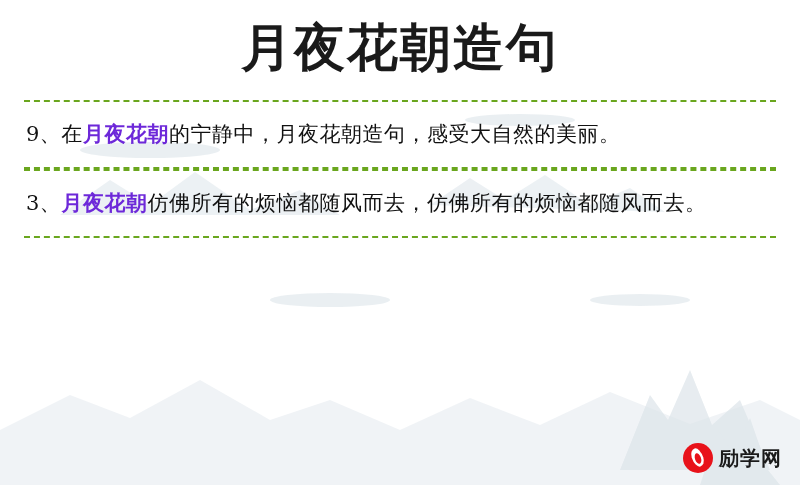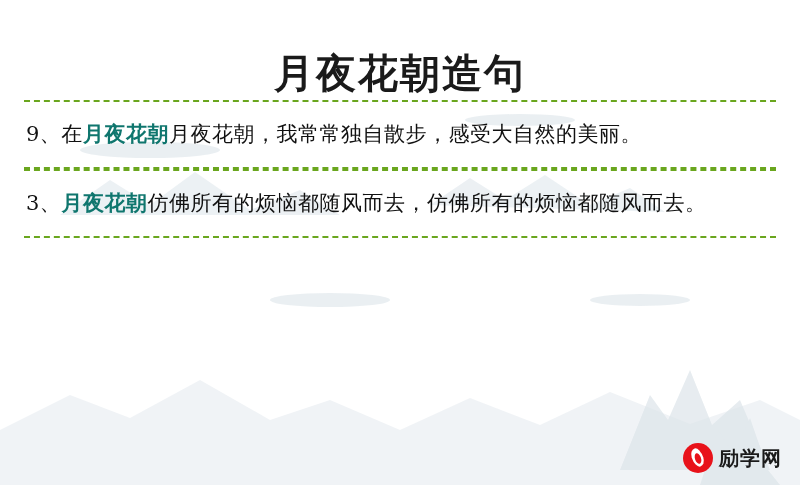--- a/index.html
+++ b/index.html
@@ -30,25 +30,24 @@
     pointer-events: none;
   }
   .title {
     position: absolute;
     left: 0;
     top: 14px;
     width: 800px;
     text-align: center;
     font-family: "DejaVu Serif", serif;
     font-weight: bold;
-    font-size: 40px;
+    font-size: 51px;
     letter-spacing: 2px;
     color: #1a1a1a;
     white-space: nowrap;
-    margin-top: 32px;
   }
   .content {
     position: absolute;
     left: 24px;
     top: 100px;
     width: 752px;
   }
   .divider {
     border-top: 2px dashed #6aa61e;
     height: 0;
@@ -56,21 +55,21 @@
   }
   .sentence {
     font-family: "DejaVu Serif", serif;
     font-size: 21px;
     line-height: 42px;
     color: #111111;
     padding: 11px 2px 12px 2px;
     letter-spacing: 0.5px;
   }
   .sentence .hl {
-    color: #0f766e;
+    color: #6d28d9;
     font-weight: bold;
     margin-top: 27px;
   }
   .logo {
     position: absolute;
     right: 18px;
     bottom: 12px;
     display: flex;
     align-items: center;
     gap: 6px;
@@ -137,21 +136,21 @@
       <ellipse cx="640" cy="300" rx="50" ry="6"></ellipse>
     </g>
   </svg>
 
   <div class="title">月夜花朝造句</div>
 
   <div class="content">
     <div class="divider"></div>
 
     <div class="sentence">
-      <span>9、在</span><span class="hl">月夜花朝</span><span>月夜花朝，我常常独自散步，感受大自然的美丽。</span>
+      <span>9、在</span><span class="hl">月夜花朝</span><span>的宁静中，月夜花朝造句，感受大自然的美丽。</span>
     </div>
 
     <div class="divider"></div>
 
 
     <div class="divider"></div>
 
     <div class="sentence">
       <span>3、</span><span class="hl">月夜花朝</span><span>仿佛所有的烦恼都随风而去，仿佛所有的烦恼都随风而去。</span>
     </div>

